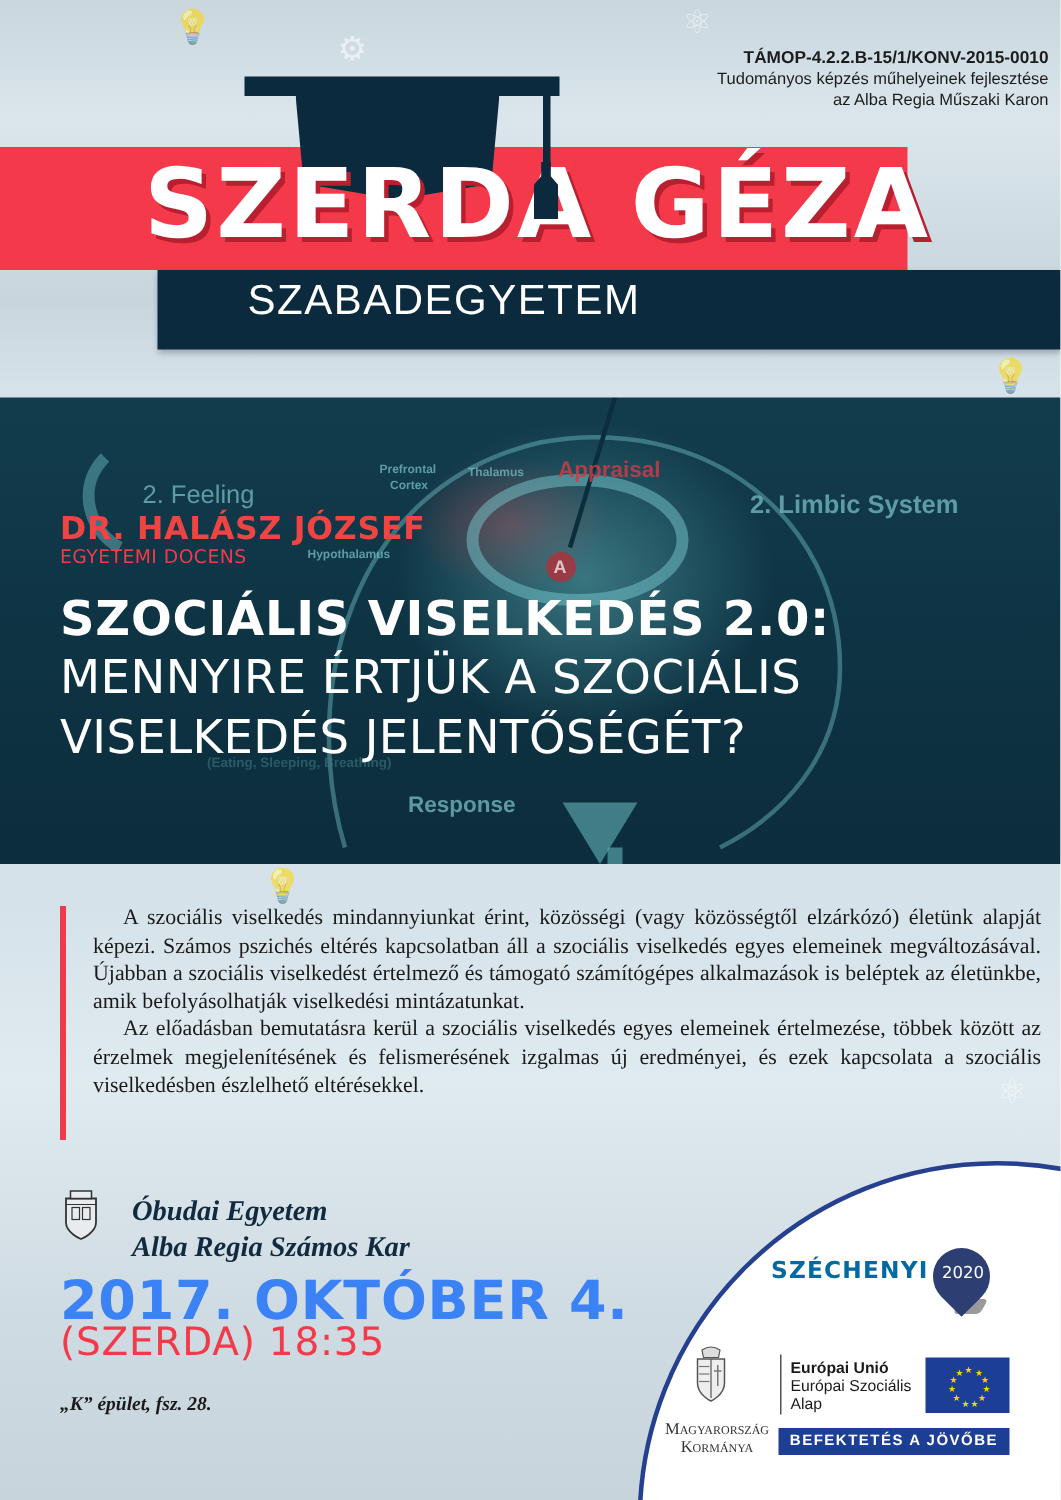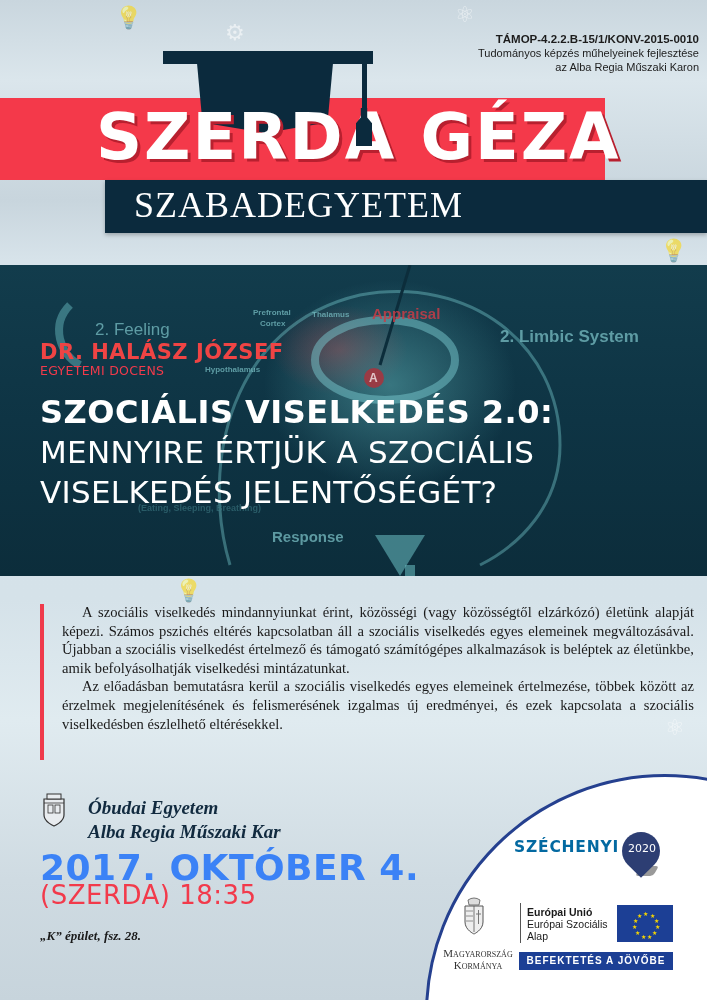--- a/index.html
+++ b/index.html
@@ -18,22 +18,22 @@
 
   
   .red-band { position:absolute; left:0; top:98px; width:605px; height:82px; background:#f4394a; }
   .navy-band { position:absolute; left:105px; top:180px; width:602px; height:53px; background:#0b2a3d; box-shadow:0 2px 4px rgba(0,0,0,0.25); }
   .title-main {
     position:absolute; left:96px; top:100px; width:520px;
     font-family:"DejaVu Sans", sans-serif; font-weight:bold; font-size:64px; letter-spacing:2px;
     color:#ffffff; text-shadow:3px 3px 0 #b8202f; white-space:nowrap;
   }
   .title-sub {
-    position:absolute; left:134px; top:184px;
-    font-family:Liberation Serif, serif; font-size:36px; letter-spacing:1px;
+    position:absolute; left:165px; top:184px;
+    font-family:Liberation Sans, sans-serif; font-size:28px; letter-spacing:1px;
     color:#ffffff; white-space:nowrap;
   }
   .cap-board { position:absolute; left:163px; top:51px; width:210px; height:13px; background:#0b2a3d; }
   .cap-body { position:absolute; left:197px; top:63px; width:136px; height:70px; background:#0b2a3d;
     clip-path: polygon(0 0, 100% 0, 96% 85%, 50% 100%, 4% 85%); }
   .tassel-cord { position:absolute; left:362px; top:63px; width:5px; height:50px; background:#0b2a3d; }
   .tassel-head { position:absolute; left:356px; top:108px; width:16px; height:38px; background:#0b2a3d;
     clip-path: polygon(30% 0, 70% 0, 70% 25%, 100% 40%, 100% 100%, 0 100%, 0 40%, 30% 25%); }
 
   
@@ -145,21 +145,21 @@
 
 <svg class="crest" viewBox="0 0 24 36">
   <path d="M2 8 H22 V24 C22 31, 12 35, 12 35 C12 35, 2 31, 2 24 Z" fill="#e8ecef" stroke="#333" stroke-width="1.2"></path>
   <rect x="5" y="3" width="14" height="5" fill="#e8ecef" stroke="#333" stroke-width="1"></rect>
   <rect x="6" y="14" width="5" height="8" fill="none" stroke="#333" stroke-width="0.8"></rect>
   <rect x="13" y="14" width="5" height="8" fill="none" stroke="#333" stroke-width="0.8"></rect>
   <line x1="2" y1="12" x2="22" y2="12" stroke="#333" stroke-width="0.8"></line>
 </svg>
 <div class="uni">
   <div>Óbudai Egyetem</div>
-  <div>Alba Regia Műszaki Kar</div>
+  <div>Alba Regia Számos Kar</div>
 </div>
 <div class="date1">2017. OKTÓBER 4.</div>
 <div class="date2">(SZERDA) 18:35</div>
 <div class="addr">
   <div>„K” épület, fsz. 28.</div>
 </div>
 
 <div class="sponsor-circle"></div>
 <div class="szechenyi">SZÉCHENYI</div>
 <div class="pin-shadow"></div>

